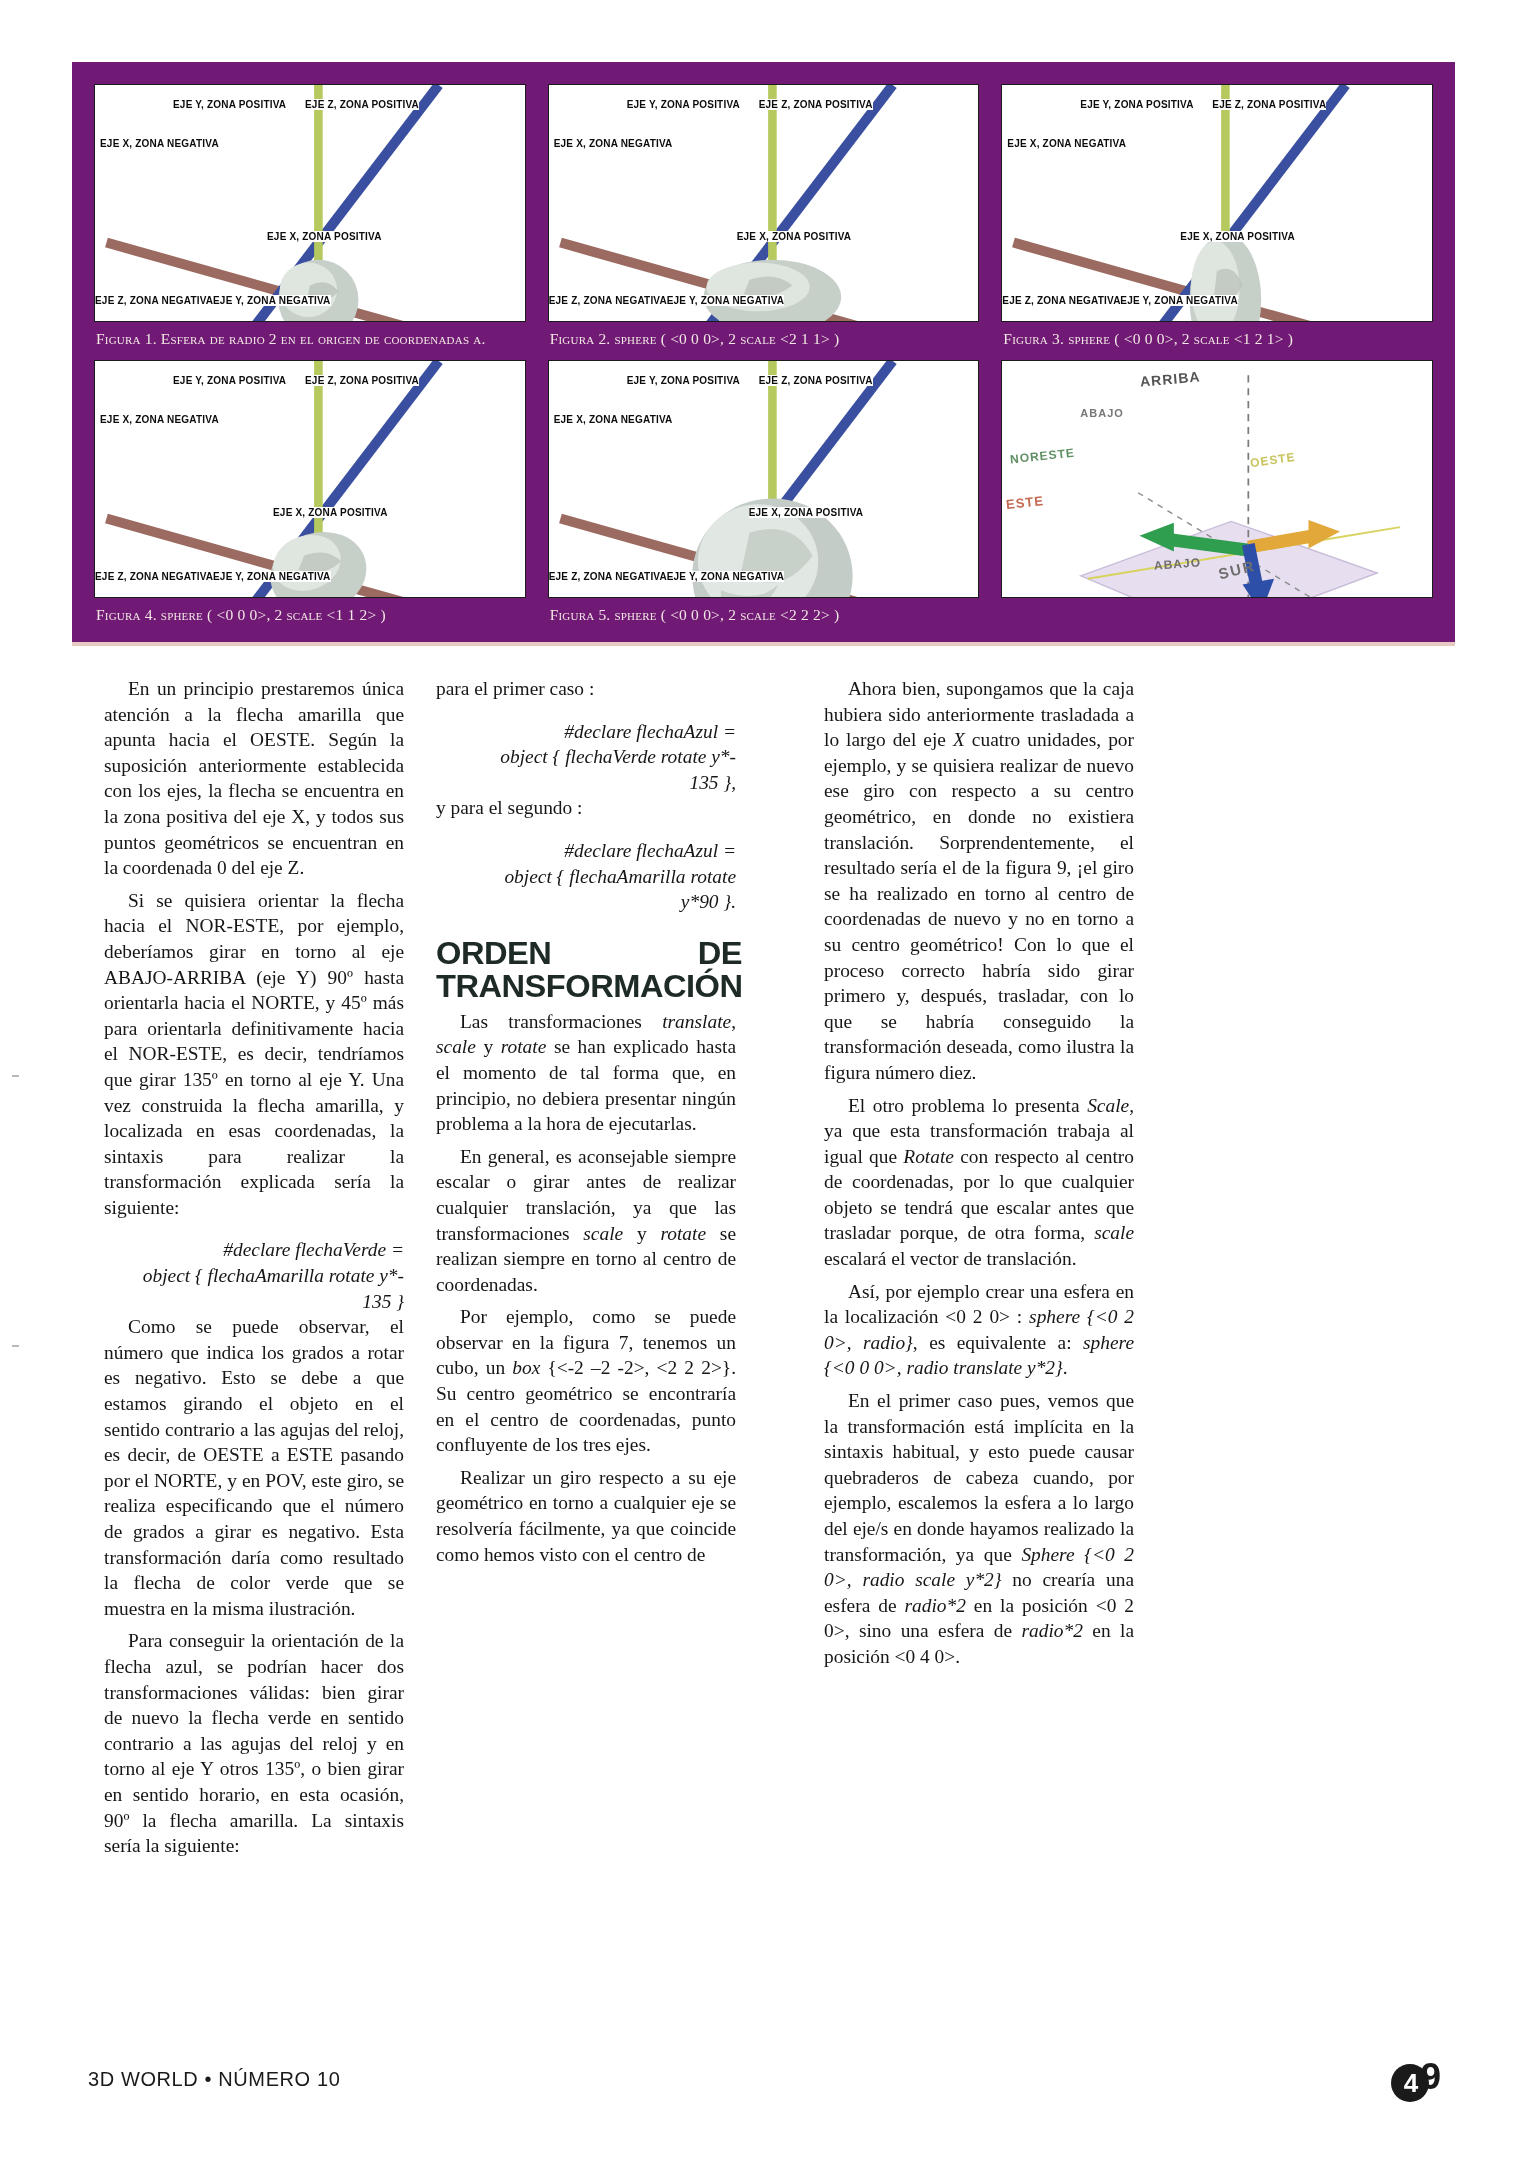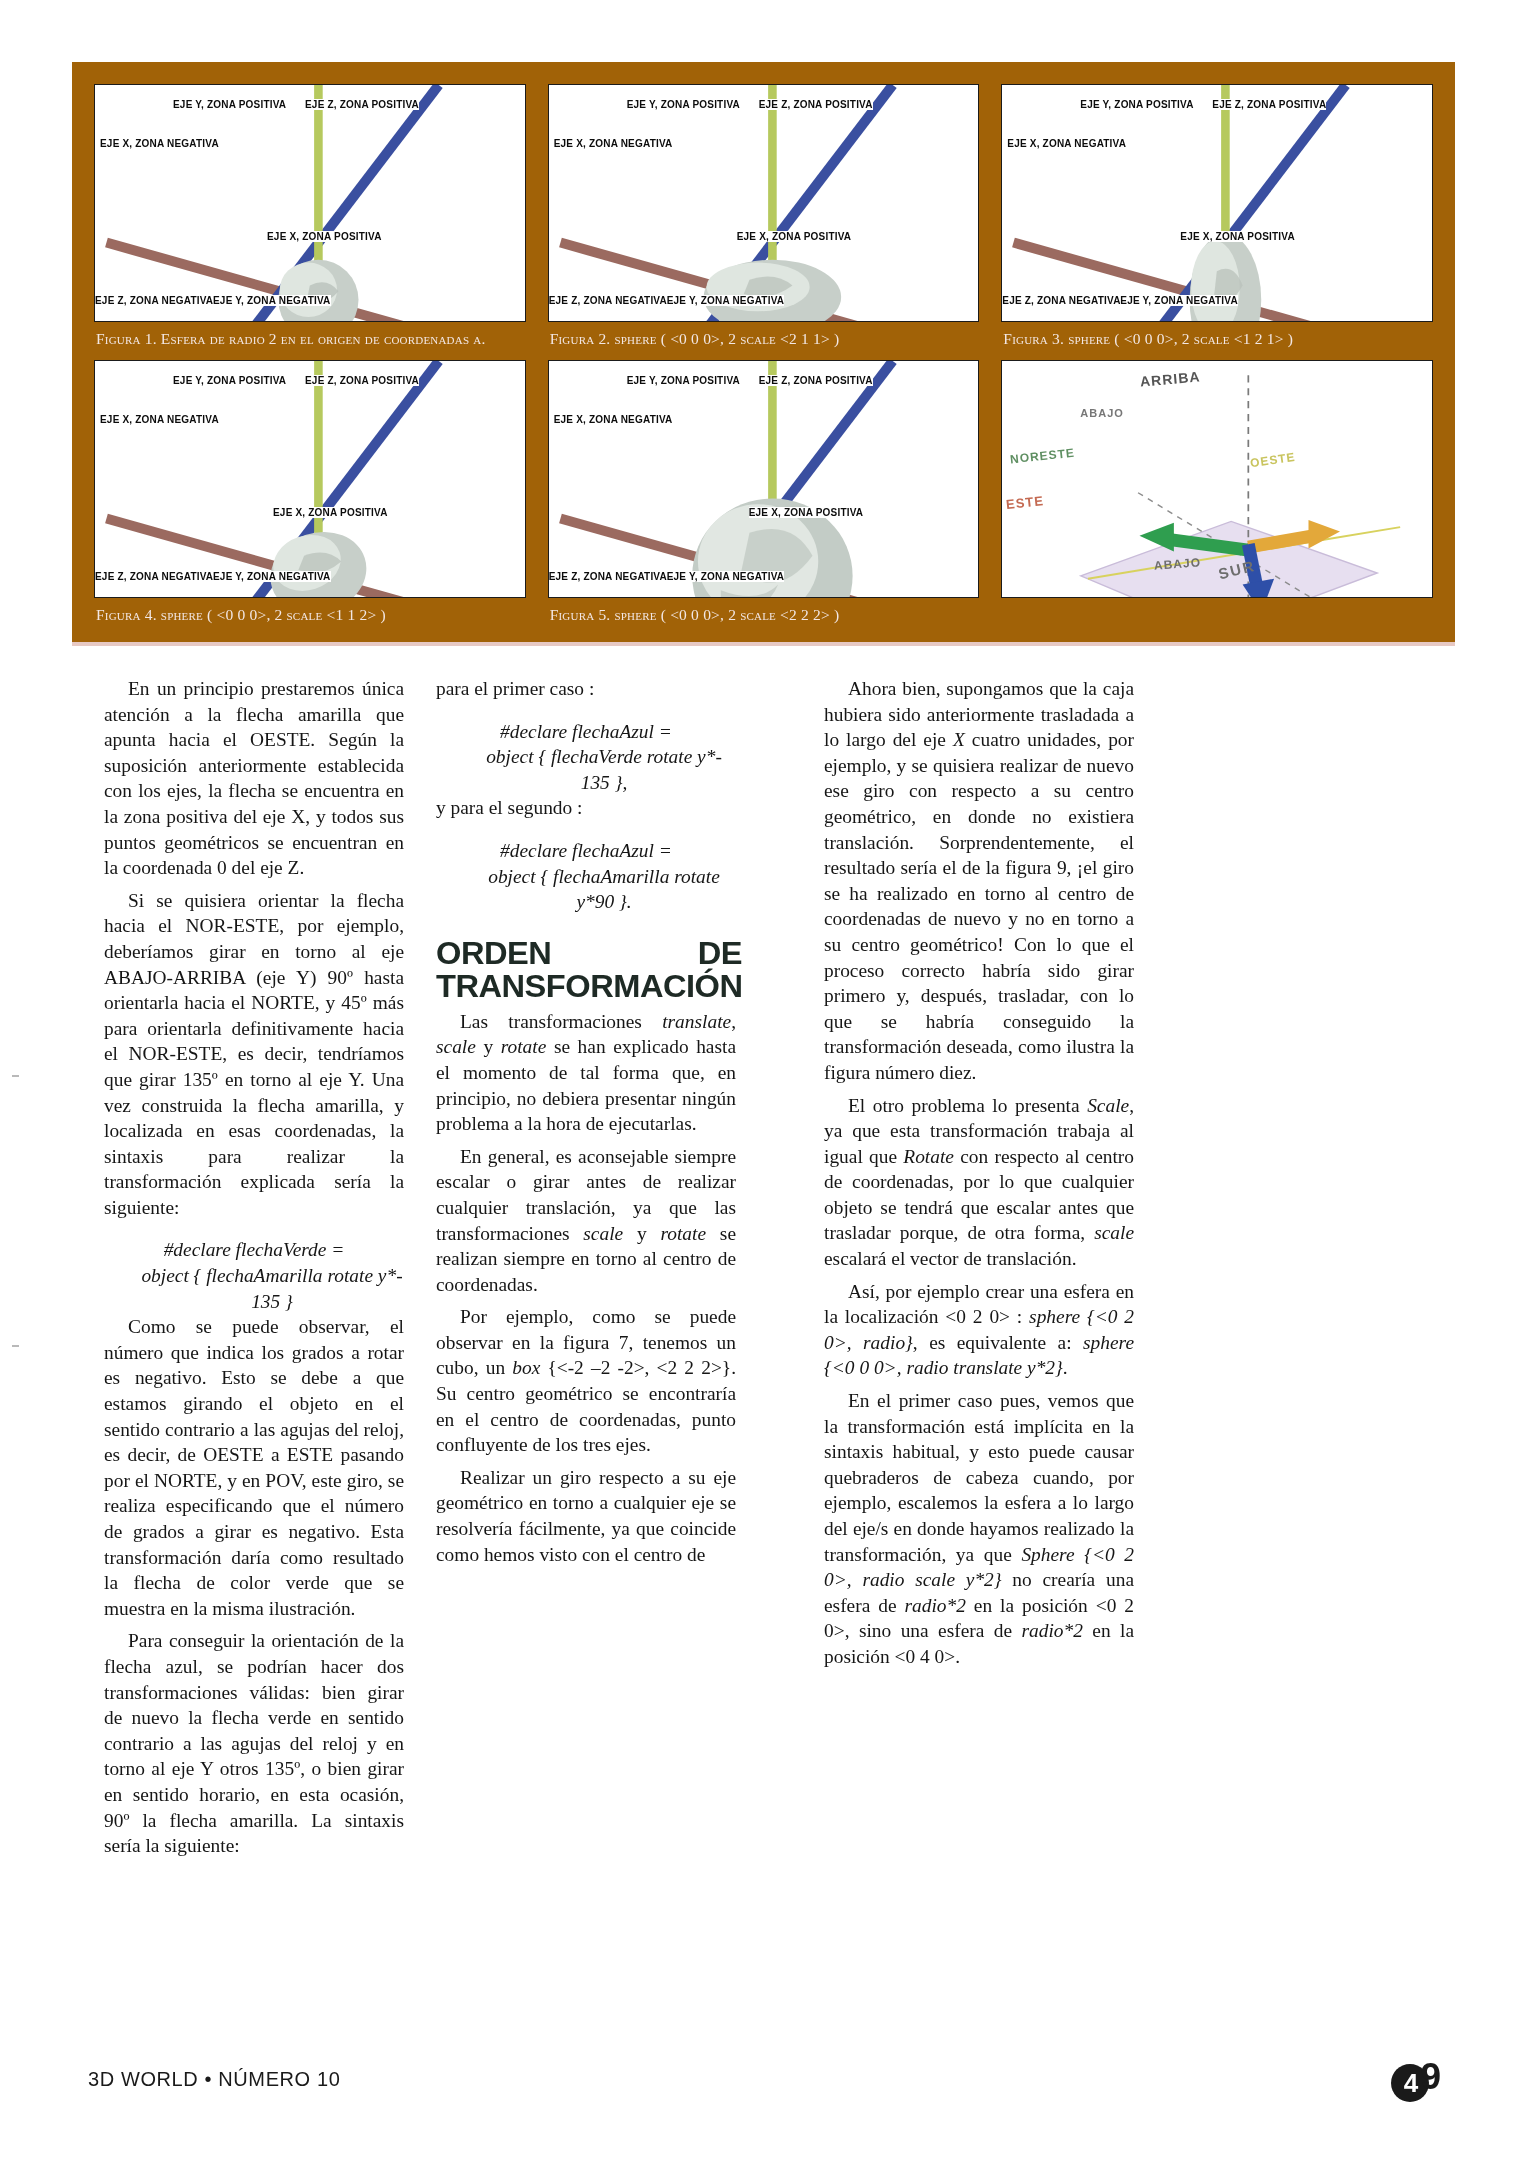--- a/index.html
+++ b/index.html
@@ -8,21 +8,21 @@
     background:#ffffff;
     font-family:"Liberation Serif", serif;
     position:relative;
     overflow:hidden;
   }
   .page{position:absolute;inset:0;}
 
   
   .figpanel{
     position:absolute;left:72px;top:62px;width:1383px;height:580px;
-    background:#a16207;
+    background:#701a75;
     box-sizing:border-box;
     padding:22px 22px 10px 22px;
   }
   .figpanel::after{
     content:"";position:absolute;left:0;right:0;bottom:-4px;height:4px;
     background:#e7c9c4;
   }
   .figrow{display:flex;gap:22px;}
   .figrow.second{margin-top:12px;}
   .figcell{width:calc((1383px - 44px - 44px)/3);}
@@ -63,21 +63,21 @@
   .col.c1{left:16px;}
   .col.c2{left:348px;}
   .col.c3{left:728px;width:310px;}
   .cols .col.c3{left:736px;}
   p{margin:0 0 0 0;text-indent:24px;}
   p + p{margin-top:7px;}
   p.noind{text-indent:0;}
   .codeblk{
     font-style:italic;
     text-indent:0;
-    text-align:center;
+    text-align:right;
     margin-top:17px;
     line-height:25.6px;
   }
   .codeblk .ind{display:block;padding-left:36px;}
   h2.secthead{
     font-family:"Liberation Sans", sans-serif;
     font-weight:bold;
     font-size:32px;
     line-height:33px;
     letter-spacing:-0.5px;

